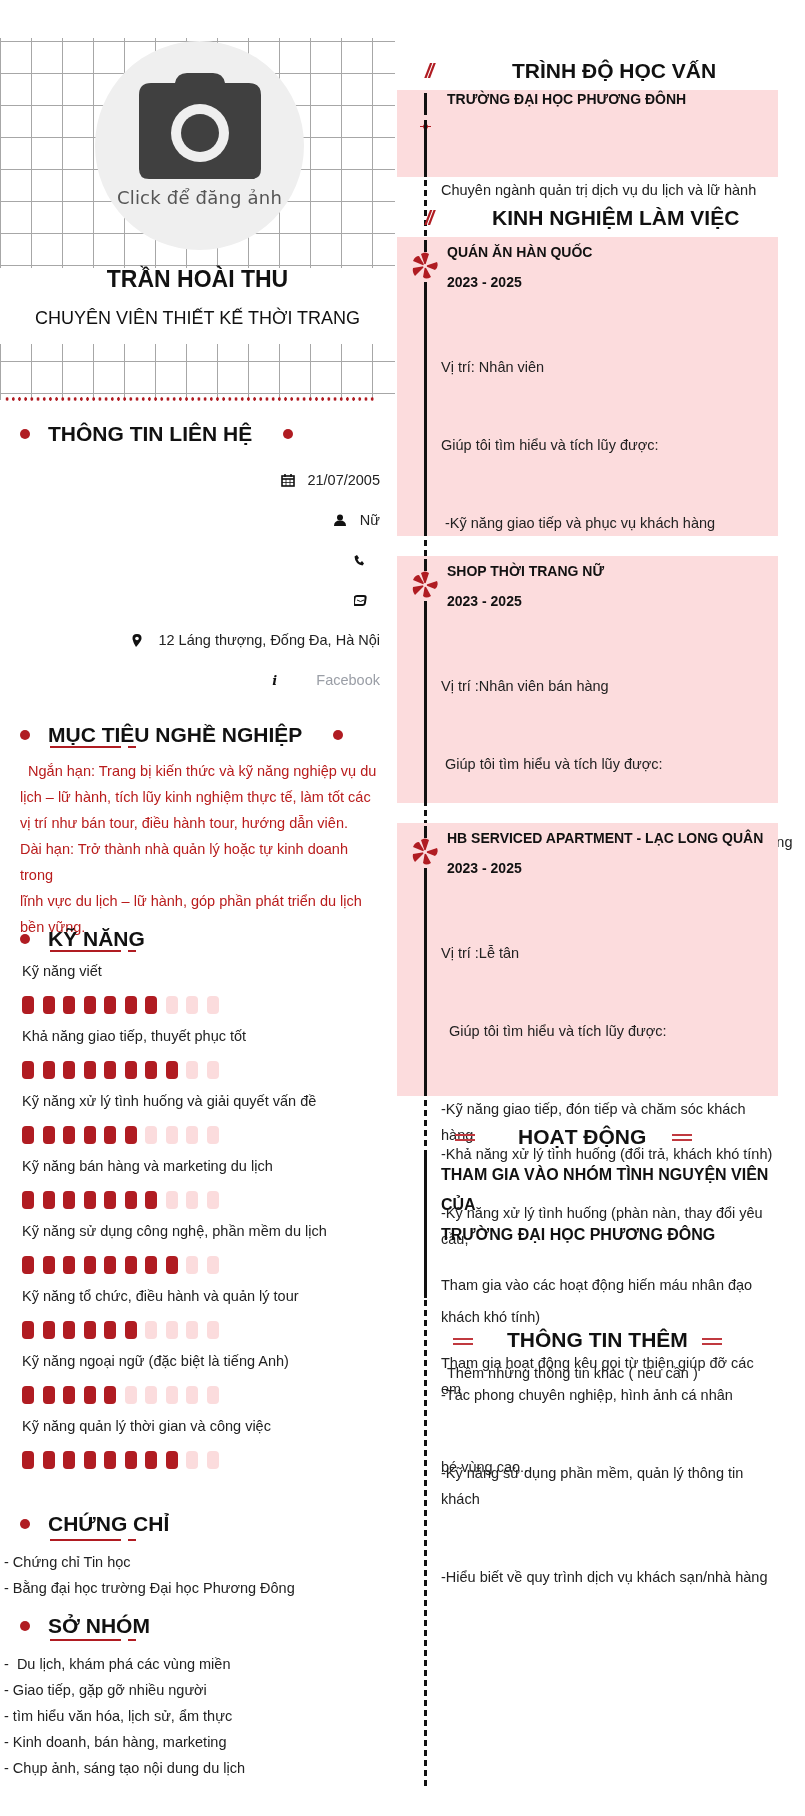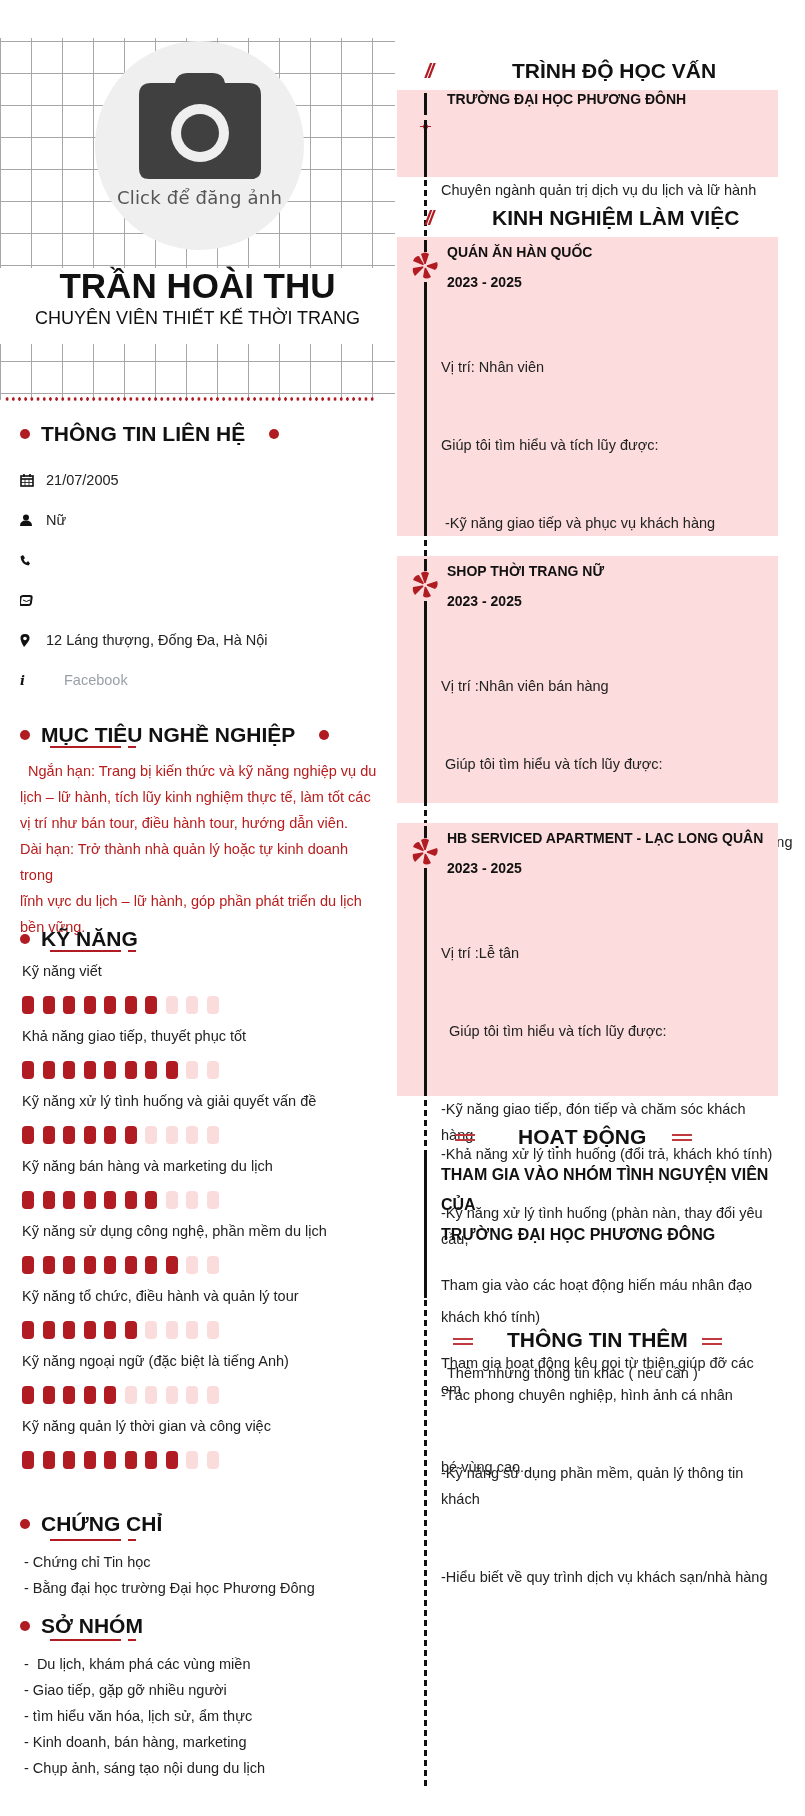--- a/index.html
+++ b/index.html
@@ -23,43 +23,43 @@
     position: absolute; left: 4px; top: 397px; width: 372px; height: 4px;
     background-image: radial-gradient(circle, #b01c22 1.6px, transparent 1.8px);
     background-size: 6.2px 4px;
   }
   .avatar {
     position: absolute; left: 95px; top: 41px; width: 209px; height: 209px; border-radius: 50%;
     background: #efefef; display: flex; flex-direction: column; align-items: center; justify-content: flex-start;
   }
   .avatar svg { margin-top: 30px; }
   .avatar-caption { margin-top: 6px; font-family: "DejaVu Sans", sans-serif; font-size: 18px; color: #555; letter-spacing: 0.2px; }
-  .name { position: absolute; left: 0; width: 395px; top: 266px; text-align: center; font-weight: bold; font-size: 35px; color: #111; }
+  .name { position: absolute; left: 0; width: 395px; top: 266px; text-align: center; font-weight: bold; font-size: 23px; color: #111; }
   .job { position: absolute; left: 0; width: 395px; top: 308px; text-align: center; font-size: 18px; color: #111; }
 
-  .sec-title { position: absolute; left: 20px; display: flex; align-items: center; font-weight: bold; font-size: 21px; color: #111; }
+  .sec-title { position: absolute; left: 20px; display: flex; align-items: center; font-weight: bold; font-size: 21px; color: #111; gap: 7px; }
   .sec-title .dot { width: 10px; height: 10px; border-radius: 50%; background: #b01c22; margin-right: 11px; display: inline-block; }
   .sec-title .dot-r { width: 10px; height: 10px; border-radius: 50%; background: #b01c22; margin-left: 24px; display: inline-block; }
   .underline { position: absolute; height: 2px; background: #b01c22; }
 
   .contact { position: absolute; left: 20px; width: 360px; }
-  .contact-row { height: 40px; display: flex; align-items: center; font-size: 14.5px; color: #222; }
+  .contact-row { height: 40px; display: flex; align-items: center; font-size: 14.5px; color: #222; justify-content: flex-end; }
   .contact-row .ic { width: 26px; display: inline-flex; align-items: center; color: #111; font-size: 13px; }
   .contact-row .muted { color: #9a9ea6; margin-left: 18px; }
 
   .para { position: absolute; left: 20px; width: 355px; font-size: 14.5px; line-height: 26px; color: #b91c1c; }
 
   .skills { position: absolute; left: 22px; top: 960px; width: 360px; }
   .skill { height: 65px; }
   .skill-label { font-size: 14.5px; color: #222; height: 26px; line-height: 22px; }
   .bar { display: flex; gap: 8.5px; margin-top: 10px; }
   .bar span { width: 12px; height: 18px; border-radius: 4px; background: #fbdcdd; display: inline-block; }
   .bar span.on { background: #b01c22; }
 
-  .list { position: absolute; left: 24px; width: 370px; font-size: 14.5px; line-height: 26px; color: #222; }
+  .list { position: absolute; left: 4px; width: 370px; font-size: 14.5px; line-height: 26px; color: #222; }
 
   
   .right { position: absolute; left: 395px; top: 0; width: 410px; height: 1816px; }
   .timeline-dash {
     position: absolute; left: 29px; top: 160px; width: 3px; height: 1630px;
     background-image: linear-gradient(#111 60%, transparent 60%);
     background-size: 3px 10px;
   }
   .rsec { position: absolute; left: 0; width: 410px; }
   .rsec-head { height: 34px; position: relative; font-weight: bold; font-size: 21px; color: #111; }

